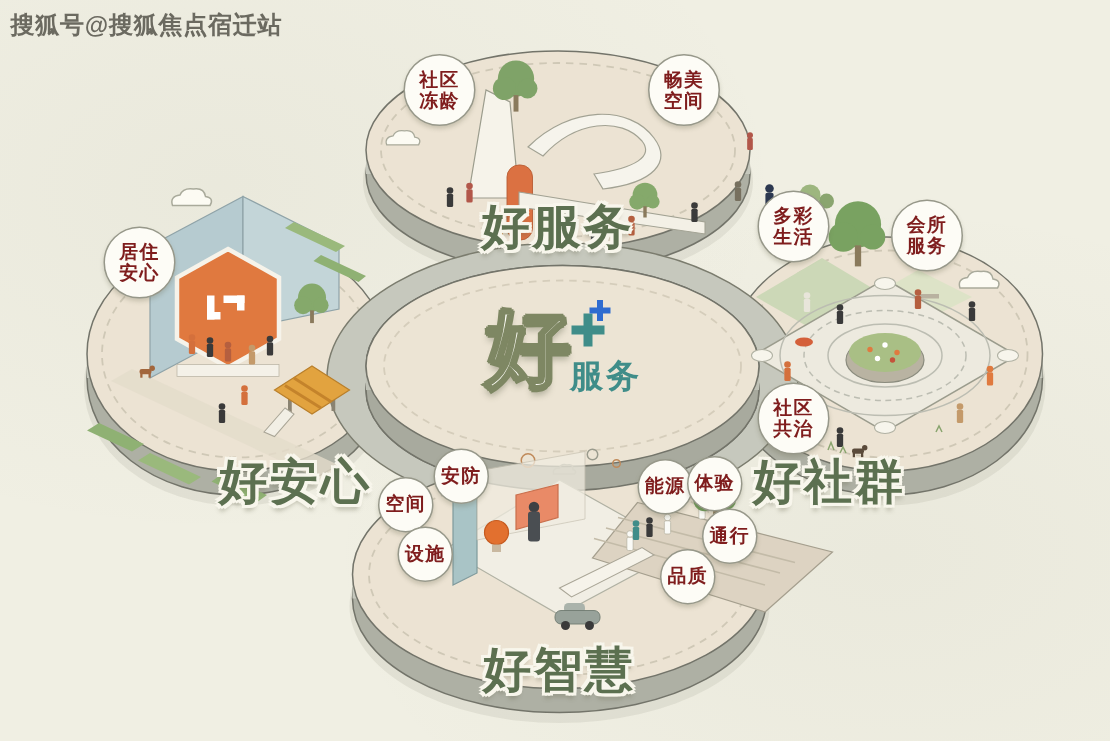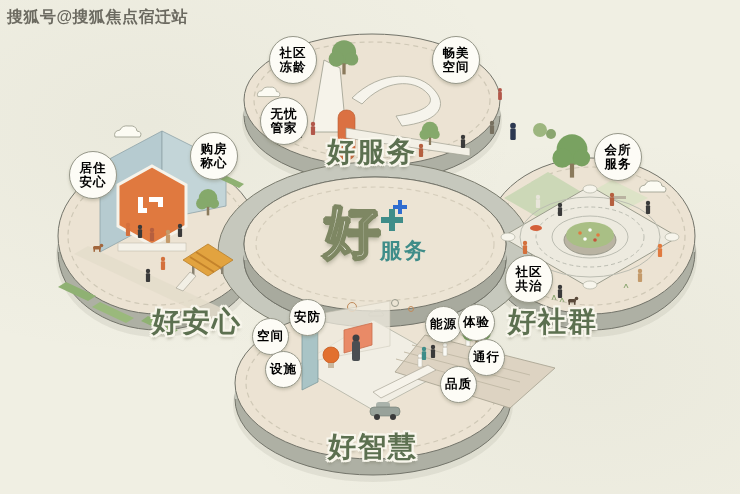--- a/index.html
+++ b/index.html
@@ -11,30 +11,30 @@
       #f0efe3;
     font-family:"Liberation Sans","DejaVu Sans",sans-serif;
   }
   .stage svg{position:absolute;left:0;top:0;}
   .watermark{
     position:absolute;left:7px;top:7px;font-size:16px;font-weight:600;
     color:#615f56;letter-spacing:.5px;opacity:.92;
   }
   .plabel{
     position:absolute;transform:translate(-50%,-50%);
-    font-size:28px;font-weight:bold;color:#5c7050;letter-spacing:2px;white-space:nowrap;
+    font-size:32px;font-weight:bold;color:#5c7050;letter-spacing:2px;white-space:nowrap;
     text-shadow:
       -2px -2px 0 #f8f6ec, 2px -2px 0 #f8f6ec, -2px 2px 0 #f8f6ec, 2px 2px 0 #f8f6ec,
       0 -2px 0 #f8f6ec, 0 2px 0 #f8f6ec, -2px 0 0 #f8f6ec, 2px 0 0 #f8f6ec,
       0 4px 3px rgba(100,100,75,.35);
   }
   .bubble{
     position:absolute;background:#fdfcf6;border:1.5px solid #97988a;border-radius:50%;
     display:flex;flex-direction:column;align-items:center;justify-content:center;
-    color:#000000;font-weight:bold;box-shadow:0 2px 3px rgba(110,110,85,.28);
+    color:#7f1d1d;font-weight:bold;box-shadow:0 2px 3px rgba(110,110,85,.28);
     box-sizing:border-box;text-align:center;
   }
   .bubble span{line-height:1.15;letter-spacing:1px;white-space:nowrap;}
   .b4{width:48px;height:48px;font-size:12.5px;}
   .b2{width:37px;height:37px;font-size:12.5px;text-align:center;}
   .center-hao{
     position:absolute;left:352px;top:233px;transform:translate(-50%,-50%);
     font-size:56px;font-weight:bold;color:#fdfdf6;
     -webkit-text-stroke:2px #7e8763;
     text-shadow:-2px 0 0 #7e8763,2px 0 0 #7e8763,0 -2px 0 #7e8763,0 2px 0 #7e8763,0 4px 4px rgba(90,95,70,.4);
@@ -295,34 +295,30 @@
   <div class="plabel" style="left:373px;top:447px">好智慧</div>
 
   <div class="bubble b4" style="left:269px;top:36px">
     <span>社区</span>
     <span>冻龄</span>
   </div>
   <div class="bubble b4" style="left:432px;top:36px">
     <span>畅美</span>
     <span>空间</span>
   </div>
-  <div class="bubble b4" style="left:260px;top:97px">
-    <span>无忧</span>
-    <span>管家</span>
-  </div>
 
   <div class="bubble b4" style="left:69px;top:151px">
     <span>居住</span>
     <span>安心</span>
   </div>
-  <div class="bubble b4" style="left:190px;top:132px">
-    <span>购房</span>
-    <span>称心</span>
-  </div>
-
+
+  <div class="bubble b4" style="left:505px;top:127px">
+    <span>多彩</span>
+    <span>生活</span>
+  </div>
   <div class="bubble b4" style="left:594px;top:133px">
     <span>会所</span>
     <span>服务</span>
   </div>
   <div class="bubble b4" style="left:505px;top:255px">
     <span>社区</span>
     <span>共治</span>
   </div>
 
   <div class="bubble b2" style="left:289px;top:299px">

